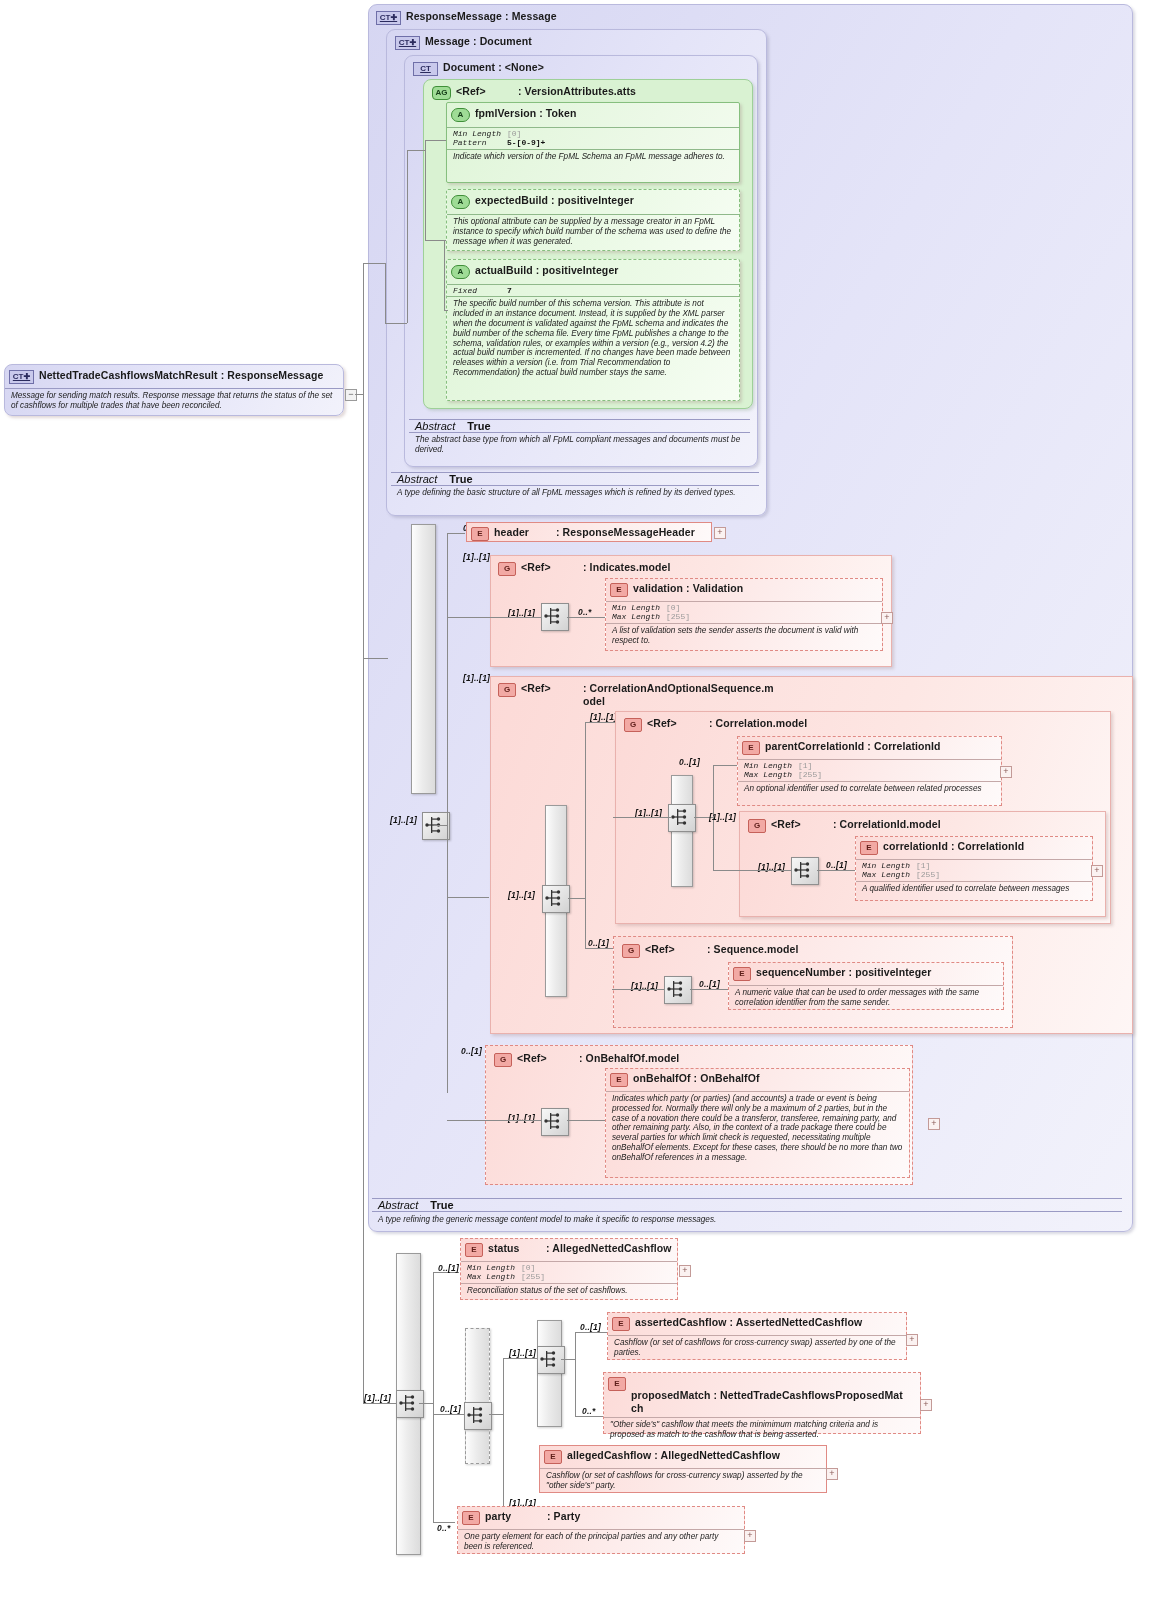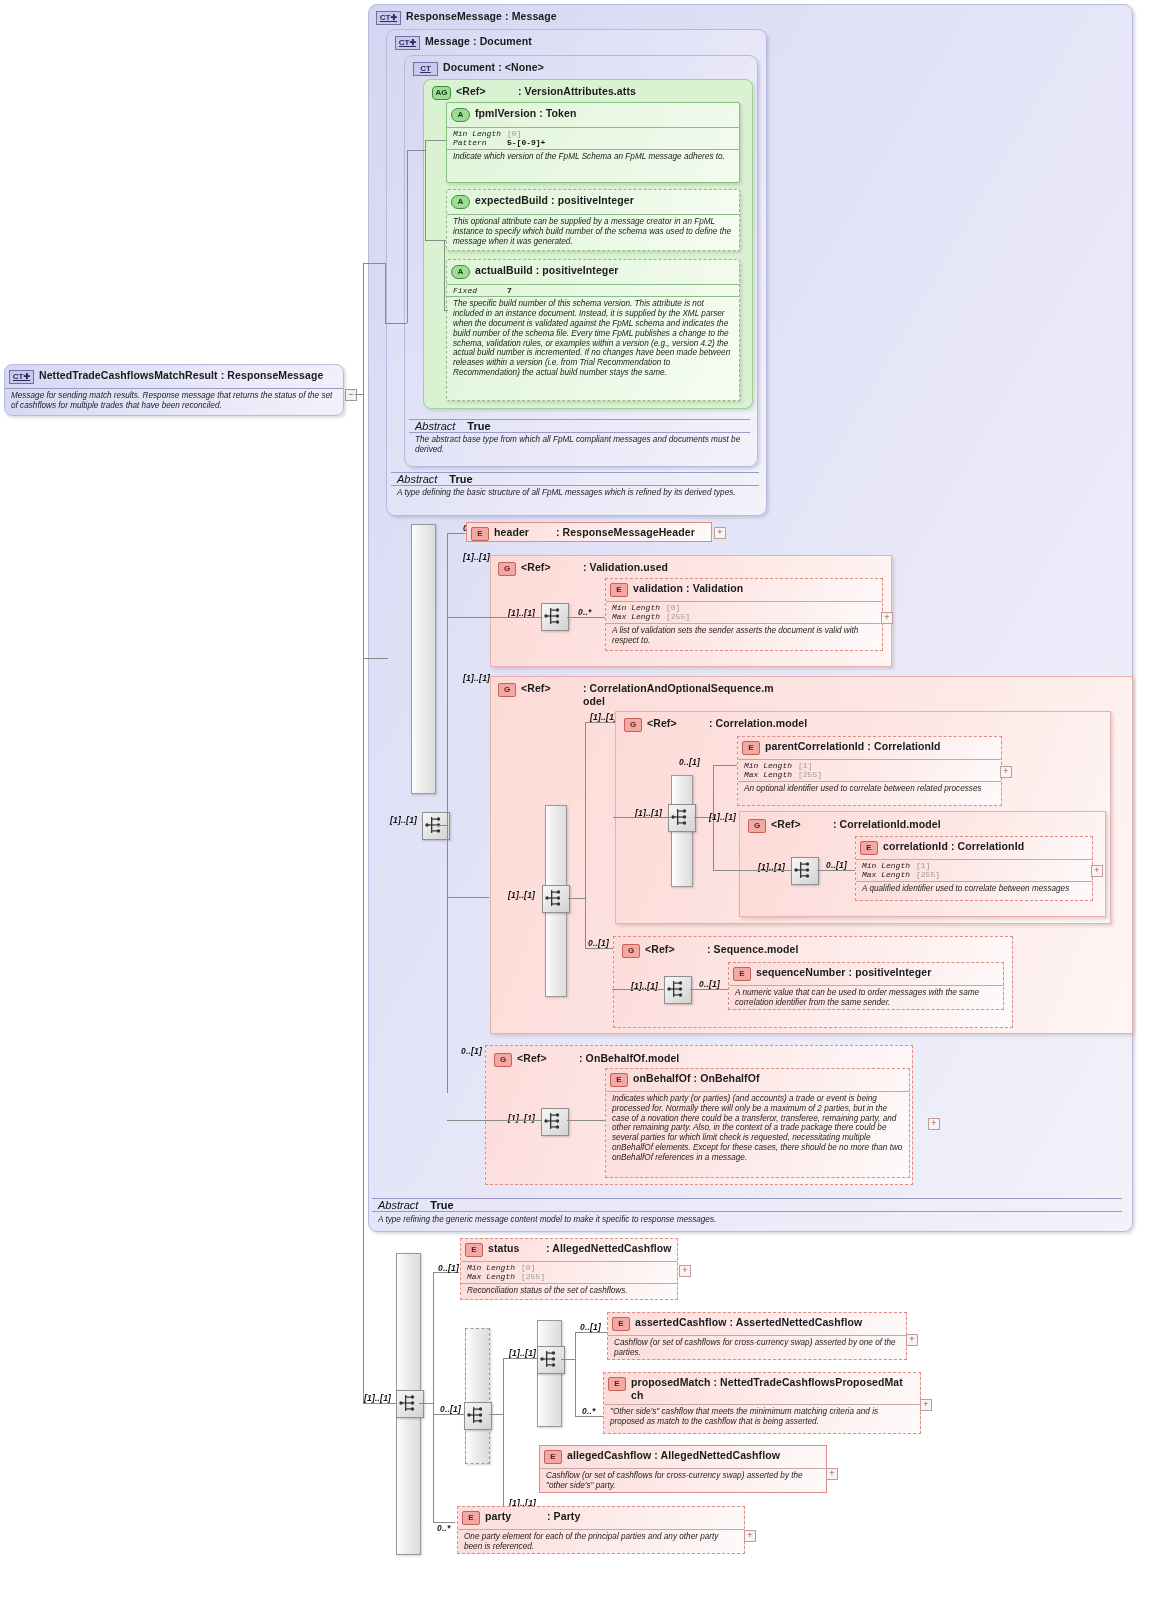--- a/index.html
+++ b/index.html
@@ -252,21 +252,21 @@
       <span class="title">: ResponseMessageHeader</span>
     </div>
   </div>
   <div class="plus red" style="left:714px;top:527px;">+</div>
 
   <span class="card" style="left:463px;top:552px;">[1]..[1]</span>
   <div class="abs g-box grad shadowed" style="left:490px;top:555px;width:402px;height:112px;"></div>
   <div class="abs hdr" style="left:494px;top:558px;">
     <span class="tag g">G</span>
     <span class="title" style="width:62px;display:inline-block;">&lt;Ref&gt;</span>
-    <span class="title">: Validation.used</span>
+    <span class="title">: Indicates.model</span>
   </div>
   <div class="seq" style="left:541px;top:603px;">
     <svg width="24" height="24" viewBox="0 0 24 24">
       <circle cx="4" cy="12" r="1.7" fill="#333"></circle>
         <rect x="8" y="4" width="1.3" height="16" fill="#333"></rect>
       <rect x="4" y="11.4" width="5" height="1.2" fill="#333"></rect>
         <rect x="9" y="5.5" width="5" height="1.2" fill="#333"></rect>
       <rect x="9" y="11.4" width="5" height="1.2" fill="#333"></rect>
         <rect x="9" y="17.3" width="5" height="1.2" fill="#333"></rect>
       <circle cx="15.5" cy="6" r="1.7" fill="#333"></circle>
@@ -553,21 +553,21 @@
       <span class="title">assertedCashflow : AssertedNettedCashflow</span>
     </div>
     <div class="doc" style="margin-top:2px;">Cashflow (or set of cashflows for cross-currency swap) asserted by one of the parties.</div>
   </div>
   <div class="plus red" style="left:906px;top:1334px;">+</div>
 
   <span class="card" style="left:582px;top:1406px;">0..*</span>
   <div class="abs e-box" style="left:603px;top:1372px;width:318px;height:62px;">
     <div class="hdr" style="padding-top:3px;">
       <span class="tag e">E</span>
-      <span class="title" style="display:inline-block;max-width:282px;">proposedMatch : NettedTradeCashflowsProposedMat ch</span>
+      <span class="title" style="display:inline-block;max-width:282px;margin-top:13px;">proposedMatch : NettedTradeCashflowsProposedMat ch</span>
     </div>
     <div class="doc" style="margin-top:1px;">"Other side's" cashflow that meets the minimimum matching criteria and is proposed as match to the cashflow that is being asserted.</div>
   </div>
   <div class="plus red" style="left:920px;top:1399px;">+</div>
 
   <div class="abs e-box solid" style="left:539px;top:1445px;width:288px;height:48px;">
     <div class="hdr" style="padding-top:3px;">
       <span class="tag e">E</span>
       <span class="title">allegedCashflow : AllegedNettedCashflow</span>
     </div>

